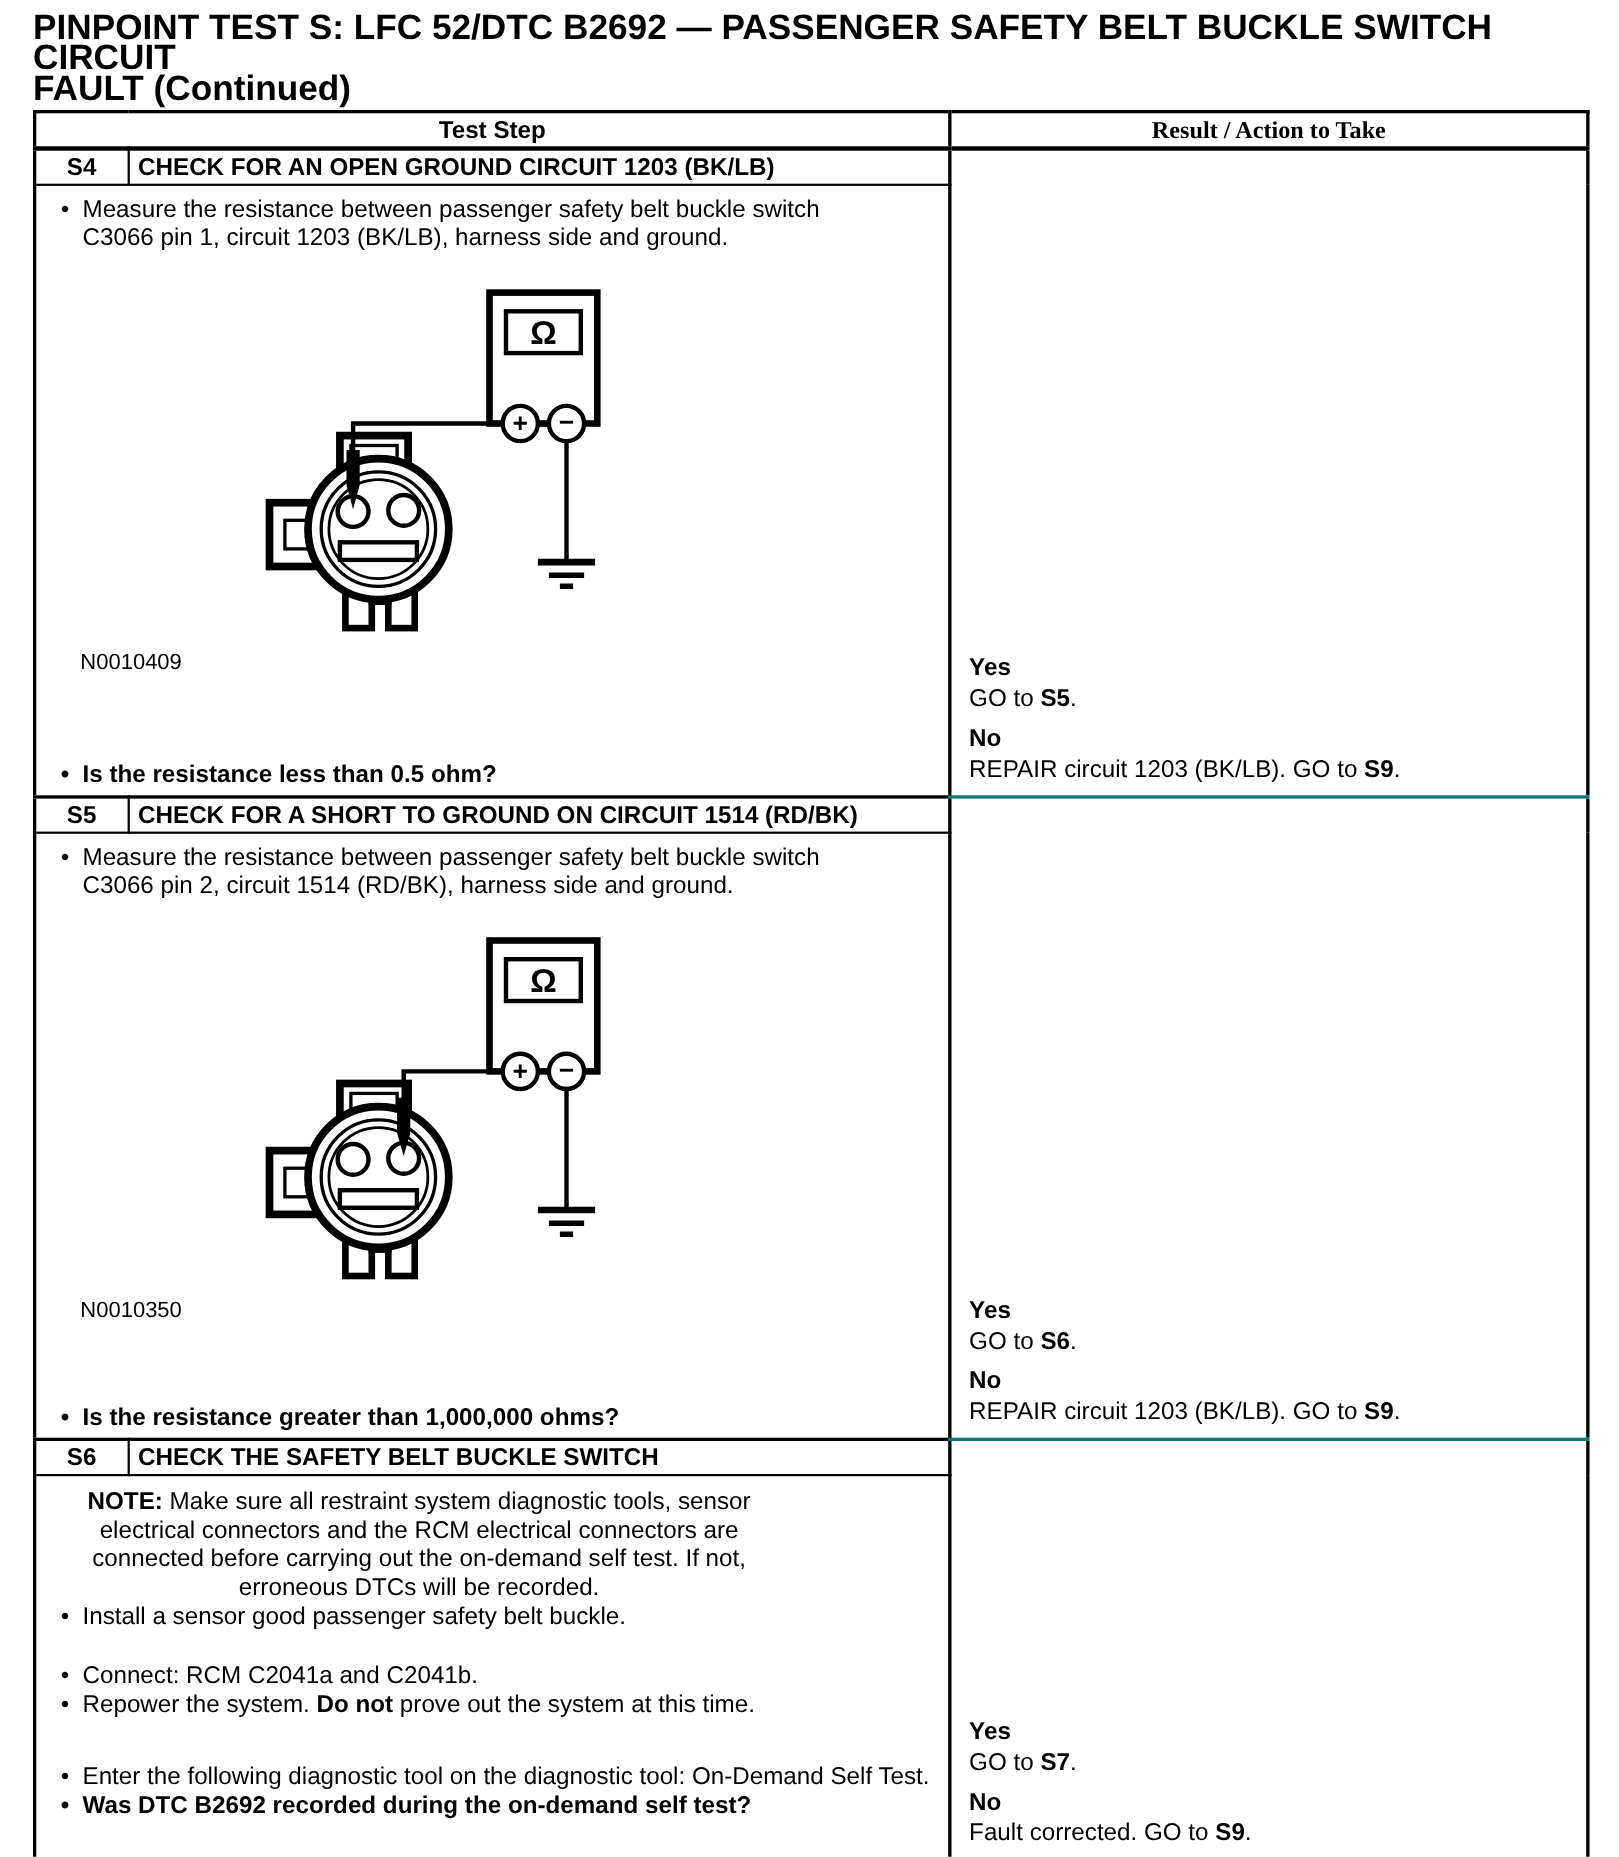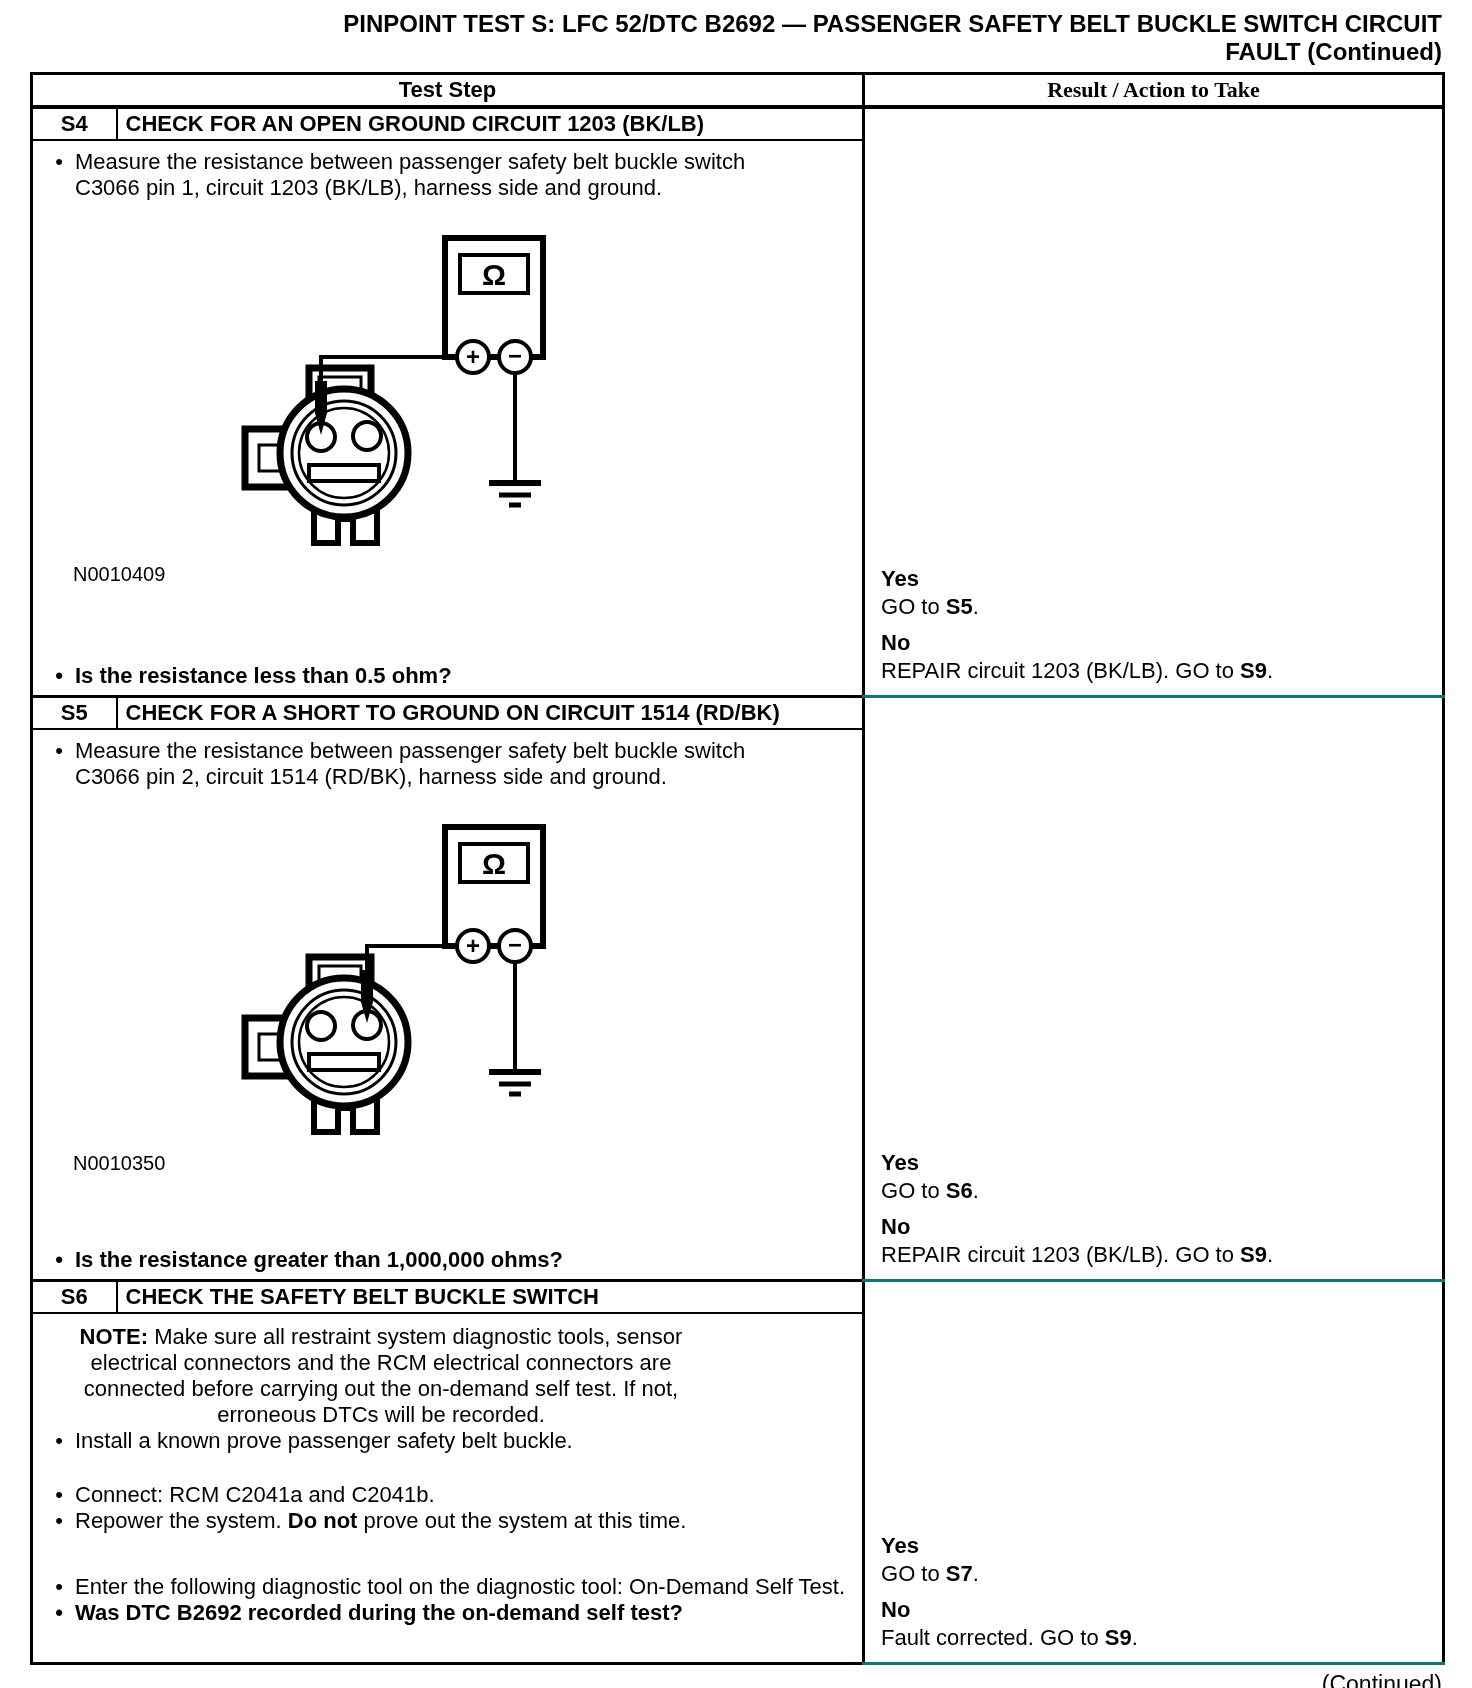--- a/index.html
+++ b/index.html
@@ -4,23 +4,23 @@
 <style>
   html,body{margin:0;padding:0;background:#ffffff;}
   body{
     width:1472px;height:1688px;overflow:hidden;
     font-family:"Liberation Sans","DejaVu Sans",sans-serif;
     color:#000;
     -webkit-font-smoothing:antialiased;
   }
   .doc-title{
     margin:10px 30px 6px 30px;
-    text-align:right;
+    text-align:left;
     font-weight:bold;
-    font-size:24px;
+    font-size:32px;
     line-height:28px;
   }
   table.pinpoint{
     border-collapse:collapse;
     table-layout:fixed;
     width:1412px;
     margin-left:30px;
     border:3px solid #000;
   }
   col.c-snum{width:85px;}
@@ -235,21 +235,21 @@
         <div class="res-action"><span>Fault corrected. GO to </span><b>S9</b><span>.</span></div>
       </div>
     </td>
   </tr>
   <tr class="body-row">
     <td class="body" colspan="2">
       <div class="body-inner h-s6">
         <p class="s6-note"><b>NOTE:</b><span> Make sure all restraint system diagnostic tools, sensor electrical connectors and the RCM electrical connectors are connected before carrying out the on-demand self test. If not, erroneous DTCs will be recorded.</span></p>
         <div class="bullet-row">
           <span class="dot">•</span>
-          <div class="btext">Install a known prove passenger safety belt buckle.</div>
+          <div class="btext">Install a sensor good passenger safety belt buckle.</div>
         </div>
         <div class="bullet-row mt28">
           <span class="dot">•</span>
           <div class="btext">Connect: RCM C2041a and C2041b.</div>
         </div>
         <div class="bullet-row">
           <span class="dot">•</span>
           <div class="btext"><span>Repower the system. </span><b>Do not</b><span> prove out the system at this time.</span></div>
         </div>
         <div class="bullet-row mt40">

